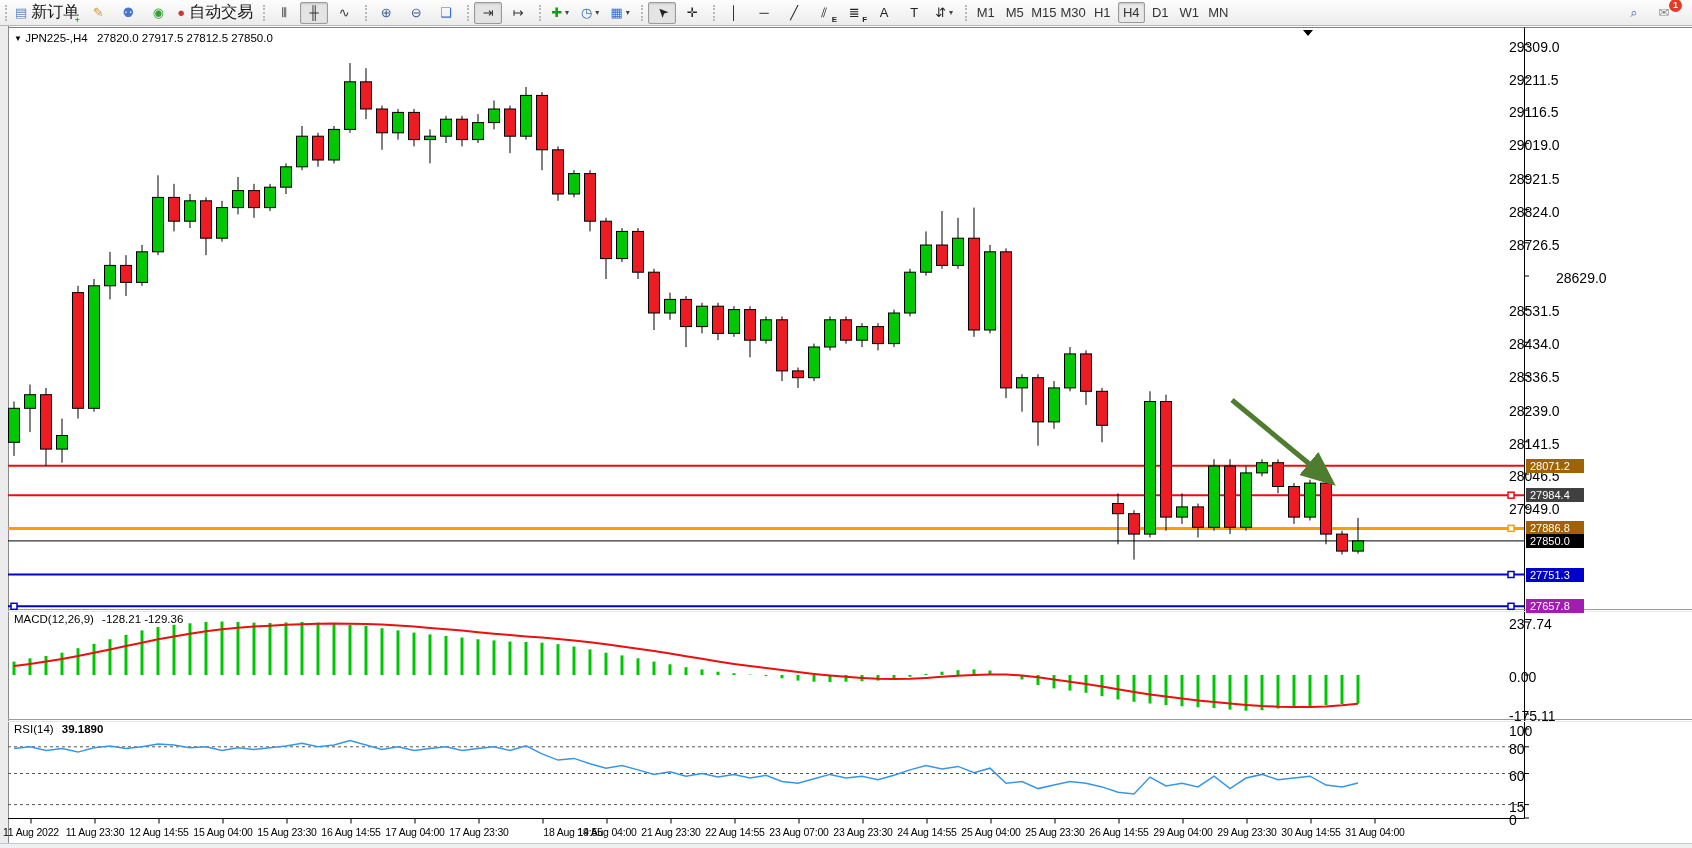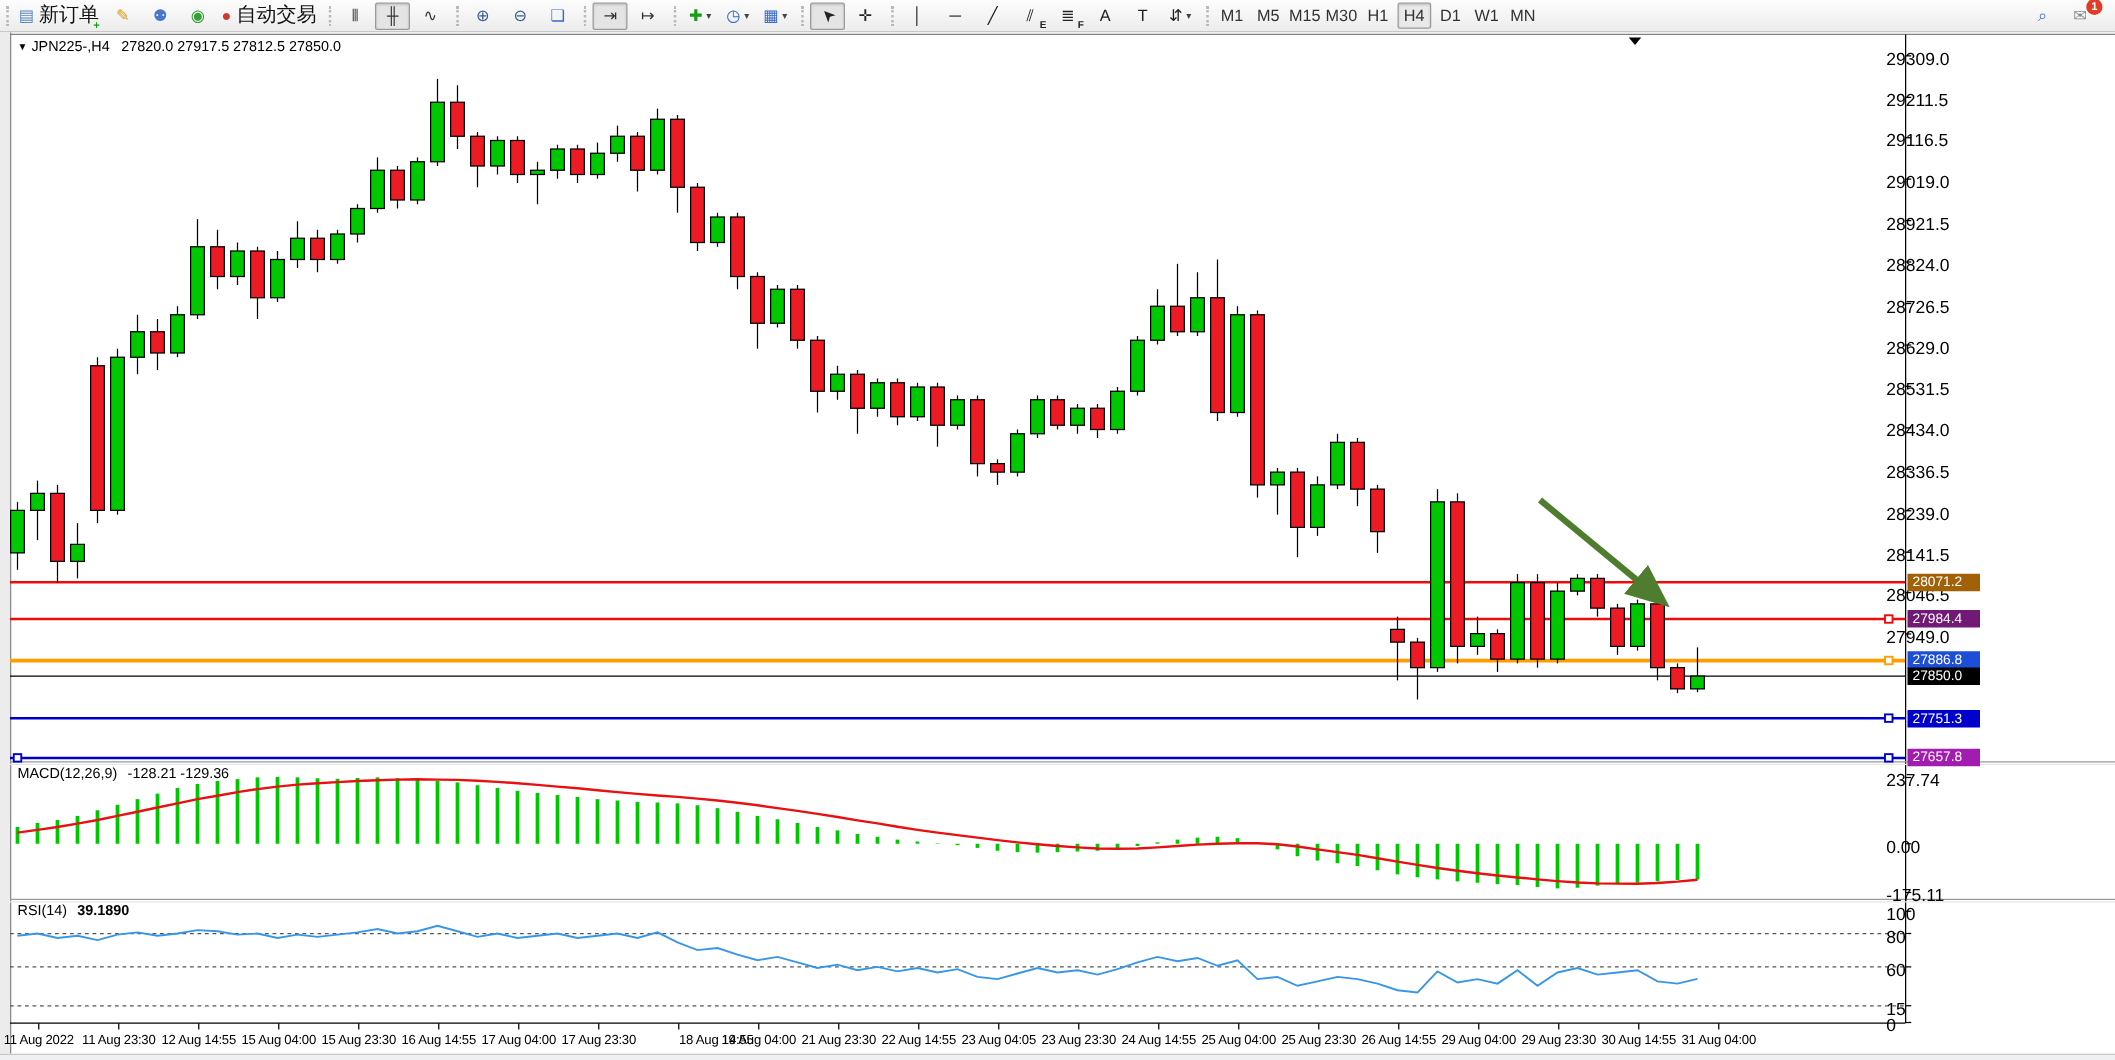--- a/index.html
+++ b/index.html
@@ -519,31 +519,31 @@
   </div>
 
   <div id="textLayer">
       <div class="ylab" style="top: 38.7px;">29309.0</div>
       <div class="ylab" style="top: 71.9px;">29211.5</div>
       <div class="ylab" style="top: 104.2px;">29116.5</div>
       <div class="ylab" style="top: 137.3px;">29019.0</div>
       <div class="ylab" style="top: 170.5px;">28921.5</div>
       <div class="ylab" style="top: 203.6px;">28824.0</div>
       <div class="ylab" style="top: 236.8px;">28726.5</div>
-      <div class="ylab" style="top: 270px;">28629.0</div>
+      <div class="ylab" style="top: 270px; margin-left: 47px;">28629.0</div>
       <div class="ylab" style="top: 303.1px;">28531.5</div>
       <div class="ylab" style="top: 336.3px;">28434.0</div>
       <div class="ylab" style="top: 369.4px;">28336.5</div>
       <div class="ylab" style="top: 402.6px;">28239.0</div>
       <div class="ylab" style="top: 435.8px;">28141.5</div>
       <div class="ylab" style="top: 468.1px;">28046.5</div>
       <div class="ylab" style="top: 501.2px;">27949.0</div>
       <div class="badge" style="top: 458.7px; background: #a16207;">28071.2</div>
-      <div class="badge" style="top: 488.2px; background: #701a75;">27984.4</div>
-      <div class="badge" style="top: 521.4px; background: #1d4ed8;">27886.8</div>
+      <div class="badge" style="top: 488.2px; background: #404040;">27984.4</div>
+      <div class="badge" style="top: 521.4px; background: #a16207;">27886.8</div>
       <div class="badge" style="top: 533.9px; background: rgb(0, 0, 0);">27850.0</div>
       <div class="badge" style="top: 567.5px; background: rgb(0, 0, 204);">27751.3</div>
       <div class="badge" style="top: 599.3px; background: #a21caf;">27657.8</div>
       <div class="ylab" style="top: 616px;">237.74</div>
       <div class="ylab" style="top: 669px;">0.00</div>
       <div class="ylab" style="top: 708px;">-175.11</div>
       <div class="ylab" style="top: 723px;">100</div>
       <div class="ylab" style="top: 740.8px;">80</div>
       <div class="ylab" style="top: 767.5px;">60</div>
       <div class="ylab" style="top: 798.6px;">15</div>
@@ -553,21 +553,21 @@
       <div class="tlab" style="left: 126px; width: 66px; text-align: center;">12 Aug 14:55</div>
       <div class="tlab" style="left: 190px; width: 66px; text-align: center;">15 Aug 04:00</div>
       <div class="tlab" style="left: 254px; width: 66px; text-align: center;">15 Aug 23:30</div>
       <div class="tlab" style="left: 318px; width: 66px; text-align: center;">16 Aug 14:55</div>
       <div class="tlab" style="left: 382px; width: 66px; text-align: center;">17 Aug 04:00</div>
       <div class="tlab" style="left: 446px; width: 66px; text-align: center;">17 Aug 23:30</div>
       <div class="tlab" style="left: 540px; width: 66px; text-align: center;">18 Aug 14:55</div>
       <div class="tlab" style="left: 574px; width: 66px; text-align: center;">19 Aug 04:00</div>
       <div class="tlab" style="left: 638px; width: 66px; text-align: center;">21 Aug 23:30</div>
       <div class="tlab" style="left: 702px; width: 66px; text-align: center;">22 Aug 14:55</div>
-      <div class="tlab" style="left: 766px; width: 66px; text-align: center;">23 Aug 04:05</div>
+      <div class="tlab" style="left: 766px; width: 66px; text-align: center;">23 Aug 07:00</div>
       <div class="tlab" style="left: 830px; width: 66px; text-align: center;">23 Aug 23:30</div>
       <div class="tlab" style="left: 894px; width: 66px; text-align: center;">24 Aug 14:55</div>
       <div class="tlab" style="left: 958px; width: 66px; text-align: center;">25 Aug 04:00</div>
       <div class="tlab" style="left: 1022px; width: 66px; text-align: center;">25 Aug 23:30</div>
       <div class="tlab" style="left: 1086px; width: 66px; text-align: center;">26 Aug 14:55</div>
       <div class="tlab" style="left: 1150px; width: 66px; text-align: center;">29 Aug 04:00</div>
       <div class="tlab" style="left: 1214px; width: 66px; text-align: center;">29 Aug 23:30</div>
       <div class="tlab" style="left: 1278px; width: 66px; text-align: center;">30 Aug 14:55</div>
       <div class="tlab" style="left: 1342px; width: 66px; text-align: center;">31 Aug 04:00</div>
     </div>

